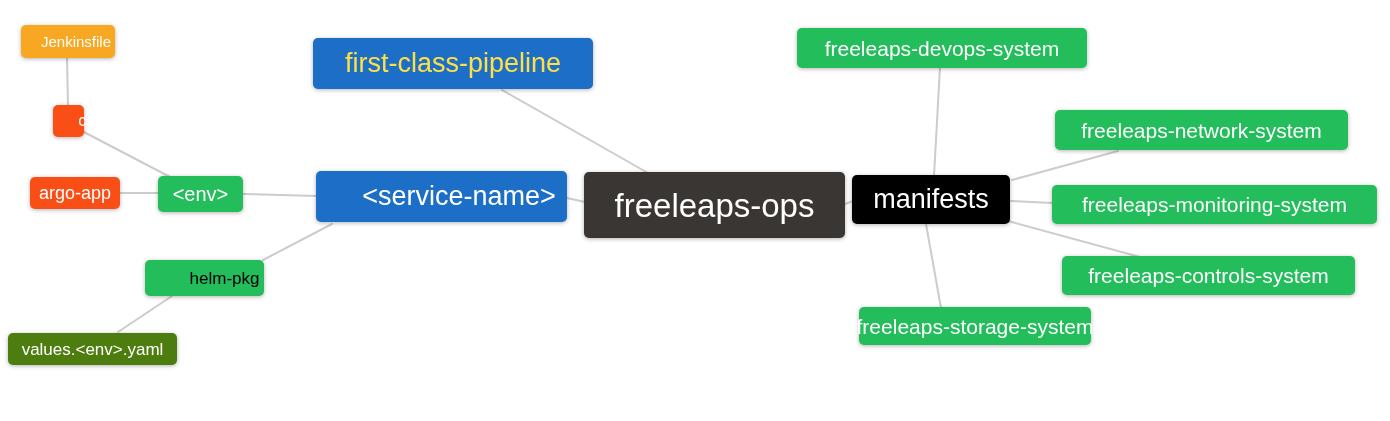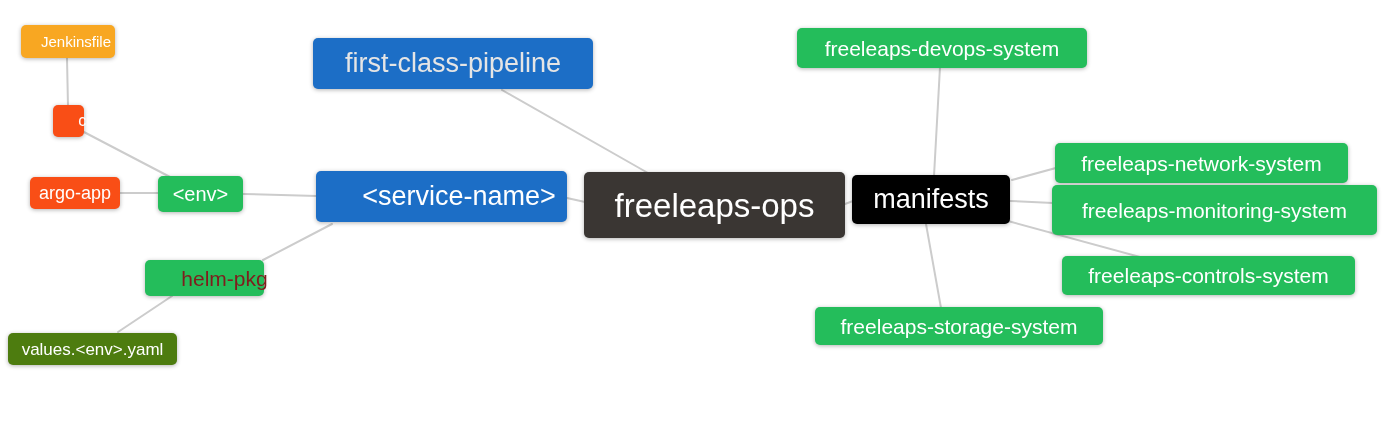--- a/index.html
+++ b/index.html
@@ -68,47 +68,47 @@
       </div>
       <div class="node" style="left: 53px; top: 105px; width: 31px; height: 32px; font-size: 16px; background: rgb(249, 78, 22); color: rgb(255, 255, 255); padding-left: 31px;">
         <span>ci</span>
       </div>
       <div class="node" style="left: 30px; top: 177px; width: 90px; height: 32px; font-size: 18px; background: rgb(249, 78, 22); color: rgb(255, 255, 255); justify-content: center;">
         <span>argo-app</span>
       </div>
       <div class="node" style="left: 158px; top: 176px; width: 85px; height: 36px; font-size: 20px; background: rgb(36, 189, 91); color: rgb(255, 255, 255);">
         <span>&lt;env&gt;</span>
       </div>
-      <div class="node" style="left: 145px; top: 260px; width: 119px; height: 36px; font-size: 21px; background: rgb(36, 189, 91); color: #7f1d1d; padding-left: 40px;">
+      <div class="node" style="left: 145px; top: 260px; width: 119px; height: 36px; font-size: 17px; background: rgb(36, 189, 91); color: #000000; padding-left: 40px;">
         <span>helm-pkg</span>
       </div>
       <div class="node" style="left: 8px; top: 333px; width: 169px; height: 32px; font-size: 17px; background: #4d7c0f; color: rgb(255, 255, 255);">
         <span>values.&lt;env&gt;.yaml</span>
       </div>
-      <div class="node" style="left: 313px; top: 38px; width: 280px; height: 51px; font-size: 27px; background: rgb(28, 110, 198); color: #e5e5e5;">
+      <div class="node" style="left: 313px; top: 38px; width: 280px; height: 51px; font-size: 27px; background: rgb(28, 110, 198); color: #fde047;">
         <span>first-class-pipeline</span>
       </div>
       <div class="node" style="left: 316px; top: 171px; width: 251px; height: 51px; font-size: 27px; background: rgb(28, 110, 198); color: rgb(255, 255, 255); padding-left: 35px;">
         <span>&lt;service-name&gt;</span>
       </div>
       <div class="node" style="left: 584px; top: 172px; width: 261px; height: 66px; font-size: 33px; background: rgb(58, 54, 51); color: rgb(255, 255, 255);">
         <span>freeleaps-ops</span>
       </div>
       <div class="node" style="left: 852px; top: 175px; width: 158px; height: 49px; font-size: 27px; background: #000000; color: rgb(255, 255, 255);">
         <span>manifests</span>
       </div>
       <div class="node" style="left: 797px; top: 28px; width: 290px; height: 40px; font-size: 21px; background: rgb(36, 189, 91); color: rgb(255, 255, 255);">
         <span>freeleaps-devops-system</span>
       </div>
-      <div class="node" style="left: 1055px; top: 110px; width: 293px; height: 40px; font-size: 21px; background: rgb(36, 189, 91); color: rgb(255, 255, 255); margin-top: 33px;">
+      <div class="node" style="left: 1055px; top: 110px; width: 293px; height: 40px; font-size: 21px; background: rgb(36, 189, 91); color: rgb(255, 255, 255);">
         <span>freeleaps-network-system</span>
       </div>
-      <div class="node" style="left: 1052px; top: 185px; width: 325px; height: 50px; font-size: 21px; background: rgb(36, 189, 91); color: rgb(255, 255, 255);">
+      <div class="node" style="left: 1052px; top: 185px; width: 325px; height: 39px; font-size: 21px; background: rgb(36, 189, 91); color: rgb(255, 255, 255);">
         <span>freeleaps-monitoring-system</span>
       </div>
       <div class="node" style="left: 1062px; top: 256px; width: 293px; height: 39px; font-size: 21px; background: rgb(36, 189, 91); color: rgb(255, 255, 255);">
         <span>freeleaps-controls-system</span>
       </div>
-      <div class="node" style="left: 815px; top: 307px; width: 288px; height: 38px; font-size: 21px; background: rgb(36, 189, 91); color: rgb(255, 255, 255);">
+      <div class="node" style="left: 859px; top: 307px; width: 232px; height: 38px; font-size: 21px; background: rgb(36, 189, 91); color: rgb(255, 255, 255);">
         <span>freeleaps-storage-system</span>
       </div>
     </div>
 </div>
 
 </body></html>

